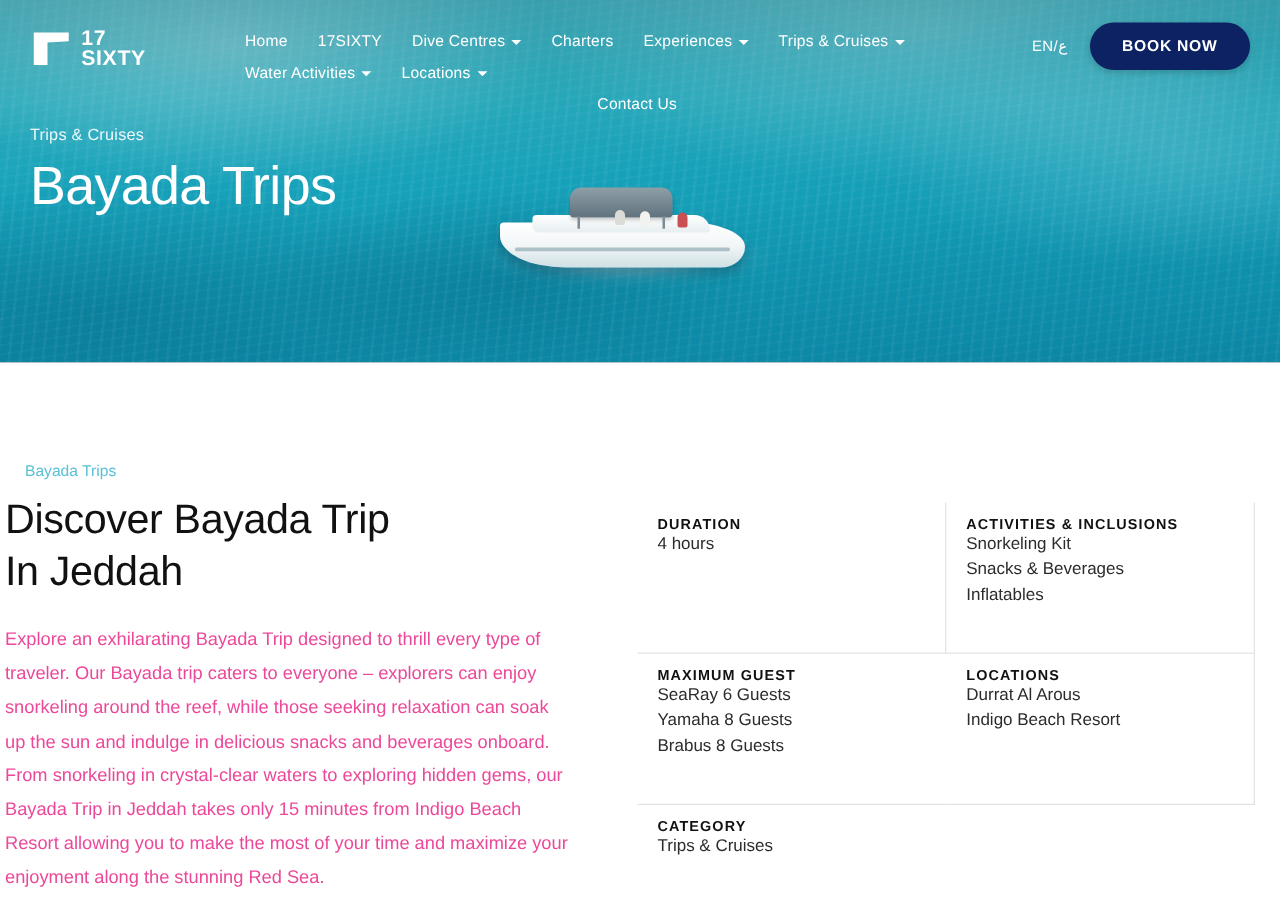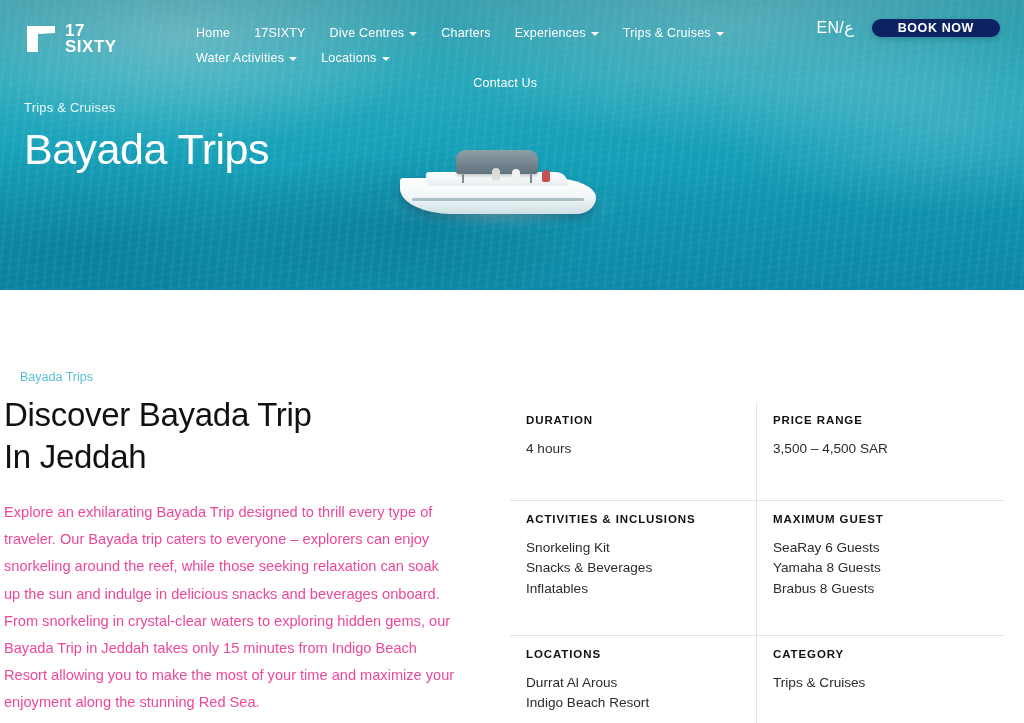--- a/index.html
+++ b/index.html
@@ -103,24 +103,24 @@
   .nav-item {
     color: #ffffff; font-size: 12.5px; letter-spacing: .2px;
     display: inline-flex; align-items: center; gap: 5px;
     padding: 4px 2px; white-space: nowrap; cursor: pointer;
   }
   .caret {
     width: 0; height: 0; border-left: 4px solid transparent; border-right: 4px solid transparent;
     border-top: 4.5px solid #ffffff; display: inline-block; margin-top: 2px;
   }
   .nav-right { display: flex; align-items: center; gap: 18px; padding-top: 6px; flex: 0 0 auto; }
-  .lang { color: #fff; font-size: 16px; cursor: pointer; letter-spacing: .3px; }
+  .lang { color: #fff; font-size: 12px; cursor: pointer; letter-spacing: .3px; }
   .book-btn {
     background: #0d2263; color: #fff; border: none; border-radius: 22px;
-    padding: 2px 26px; font-size: 12.5px; font-weight: 700; letter-spacing: .6px;
+    padding: 12px 26px; font-size: 12.5px; font-weight: 700; letter-spacing: .6px;
     cursor: pointer; box-shadow: 0 2px 6px rgba(0,0,0,.18);
   }
   .nav-contact-row { width: 100%; display: flex; justify-content: center; }
 
   
   .hero-copy { position: absolute; left: 24px; top: 100px; z-index: 5; }
   .hero-eyebrow { color: #eaf7fa; font-size: 13px; margin-bottom: 10px; letter-spacing: .2px; }
   .hero-title { color: #ffffff; font-size: 43px; font-weight: 400; letter-spacing: -0.5px; }
 
   
@@ -135,21 +135,21 @@
   .spec-grid { display: grid; grid-template-columns: 1fr 1fr; }
   .spec-cell {
     border-bottom: 1px solid #e3e3e3;
     padding: 12px 16px 35px 16px;
     min-height: 99px;
   }
   .spec-cell.col-left { border-right: 1px solid #e3e3e3; }
   .spec-label {
     font-size: 11.5px; font-weight: 700; letter-spacing: .9px; color: #111; text-transform: uppercase;
   }
-  .spec-value { margin-top: 14px; font-size: 13.6px; line-height: 1.35; color: #2c2c2c; }
+  .spec-value { font-size: 13.6px; line-height: 1.35; color: #2c2c2c; }
   .spec-value div { margin-bottom: 2px; }
 </style>
 </head>
 <body>
 
 <div class="page">
 
   <div class="hero">
     <div class="hero-bg"></div>
     <div class="hero-shade"></div>
@@ -241,26 +241,20 @@
     <div class="right-col">
       <div class="spec-grid">
 
         <div class="spec-cell col-left">
           <div class="spec-label">DURATION</div>
           <div class="spec-value">
             <div>4 hours</div>
           </div>
         </div>
 
-        <div class="spec-cell">
-          <div class="spec-label">PRICE RANGE</div>
-          <div class="spec-value">
-            <div>3,500 – 4,500 SAR</div>
-          </div>
-        </div>
 
         <div class="spec-cell col-left">
           <div class="spec-label">ACTIVITIES &amp; INCLUSIONS</div>
           <div class="spec-value">
             <div>Snorkeling Kit</div>
             <div>Snacks &amp; Beverages</div>
             <div>Inflatables</div>
           </div>
         </div>
 

